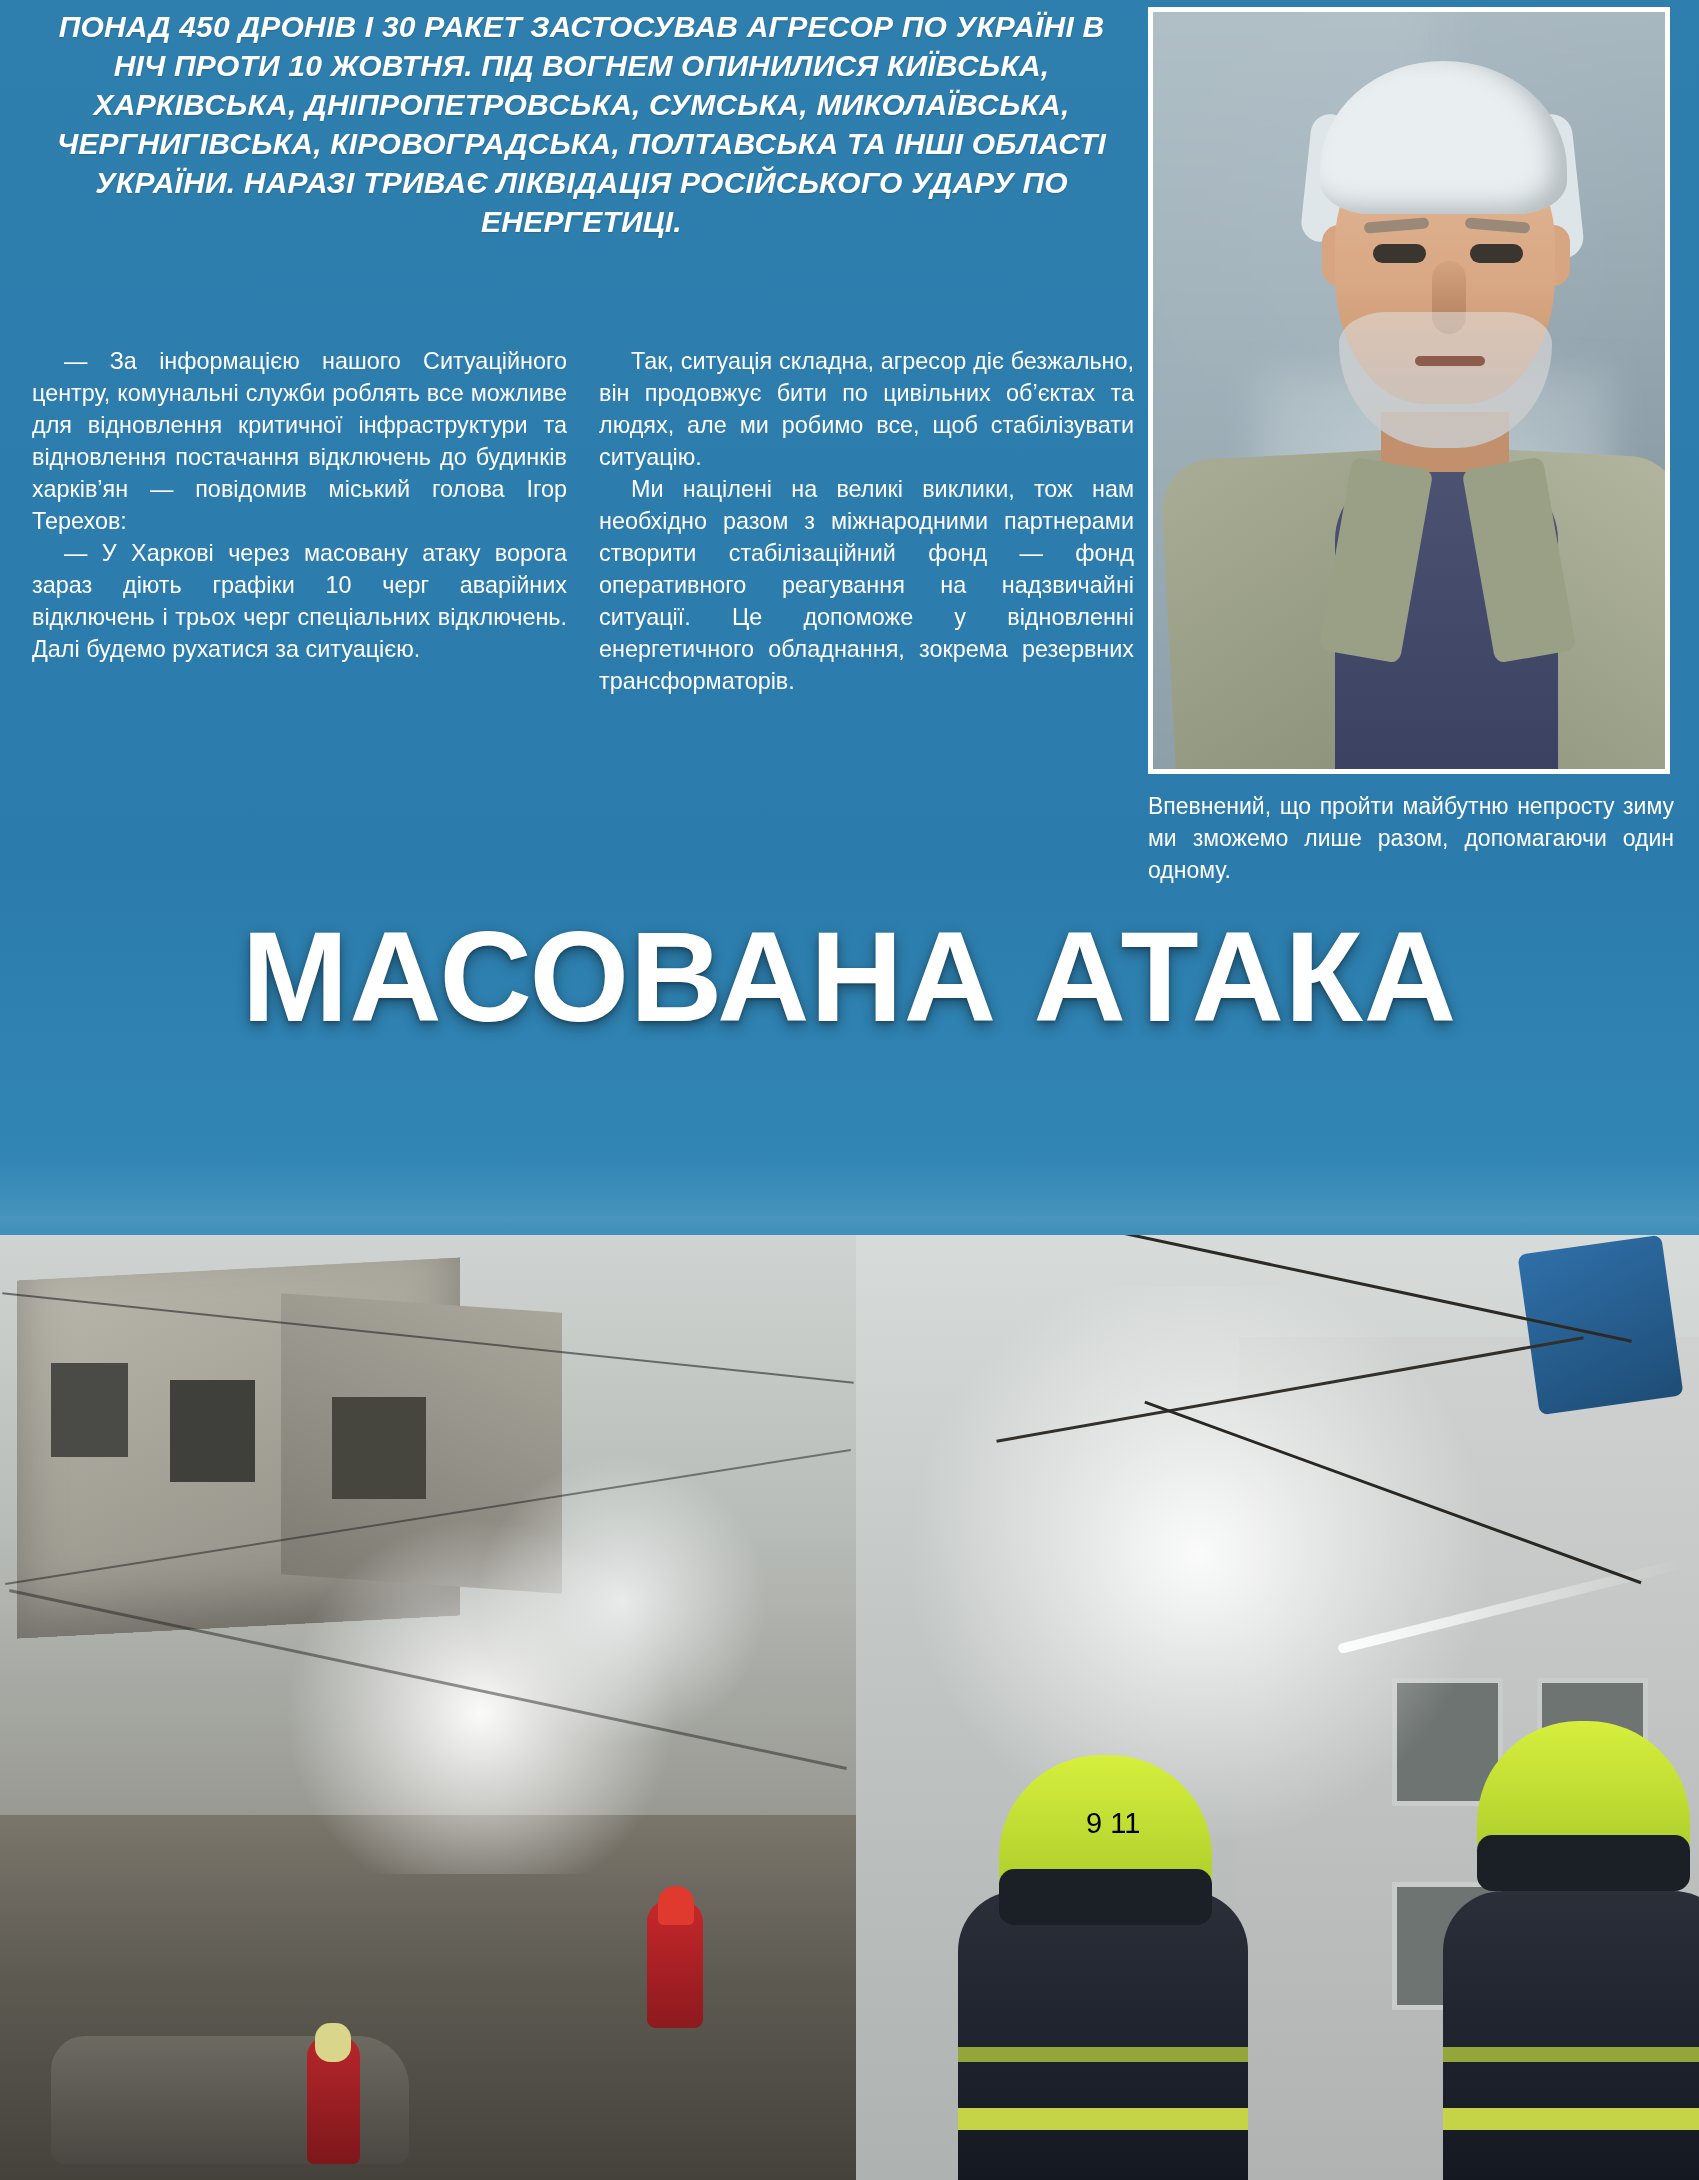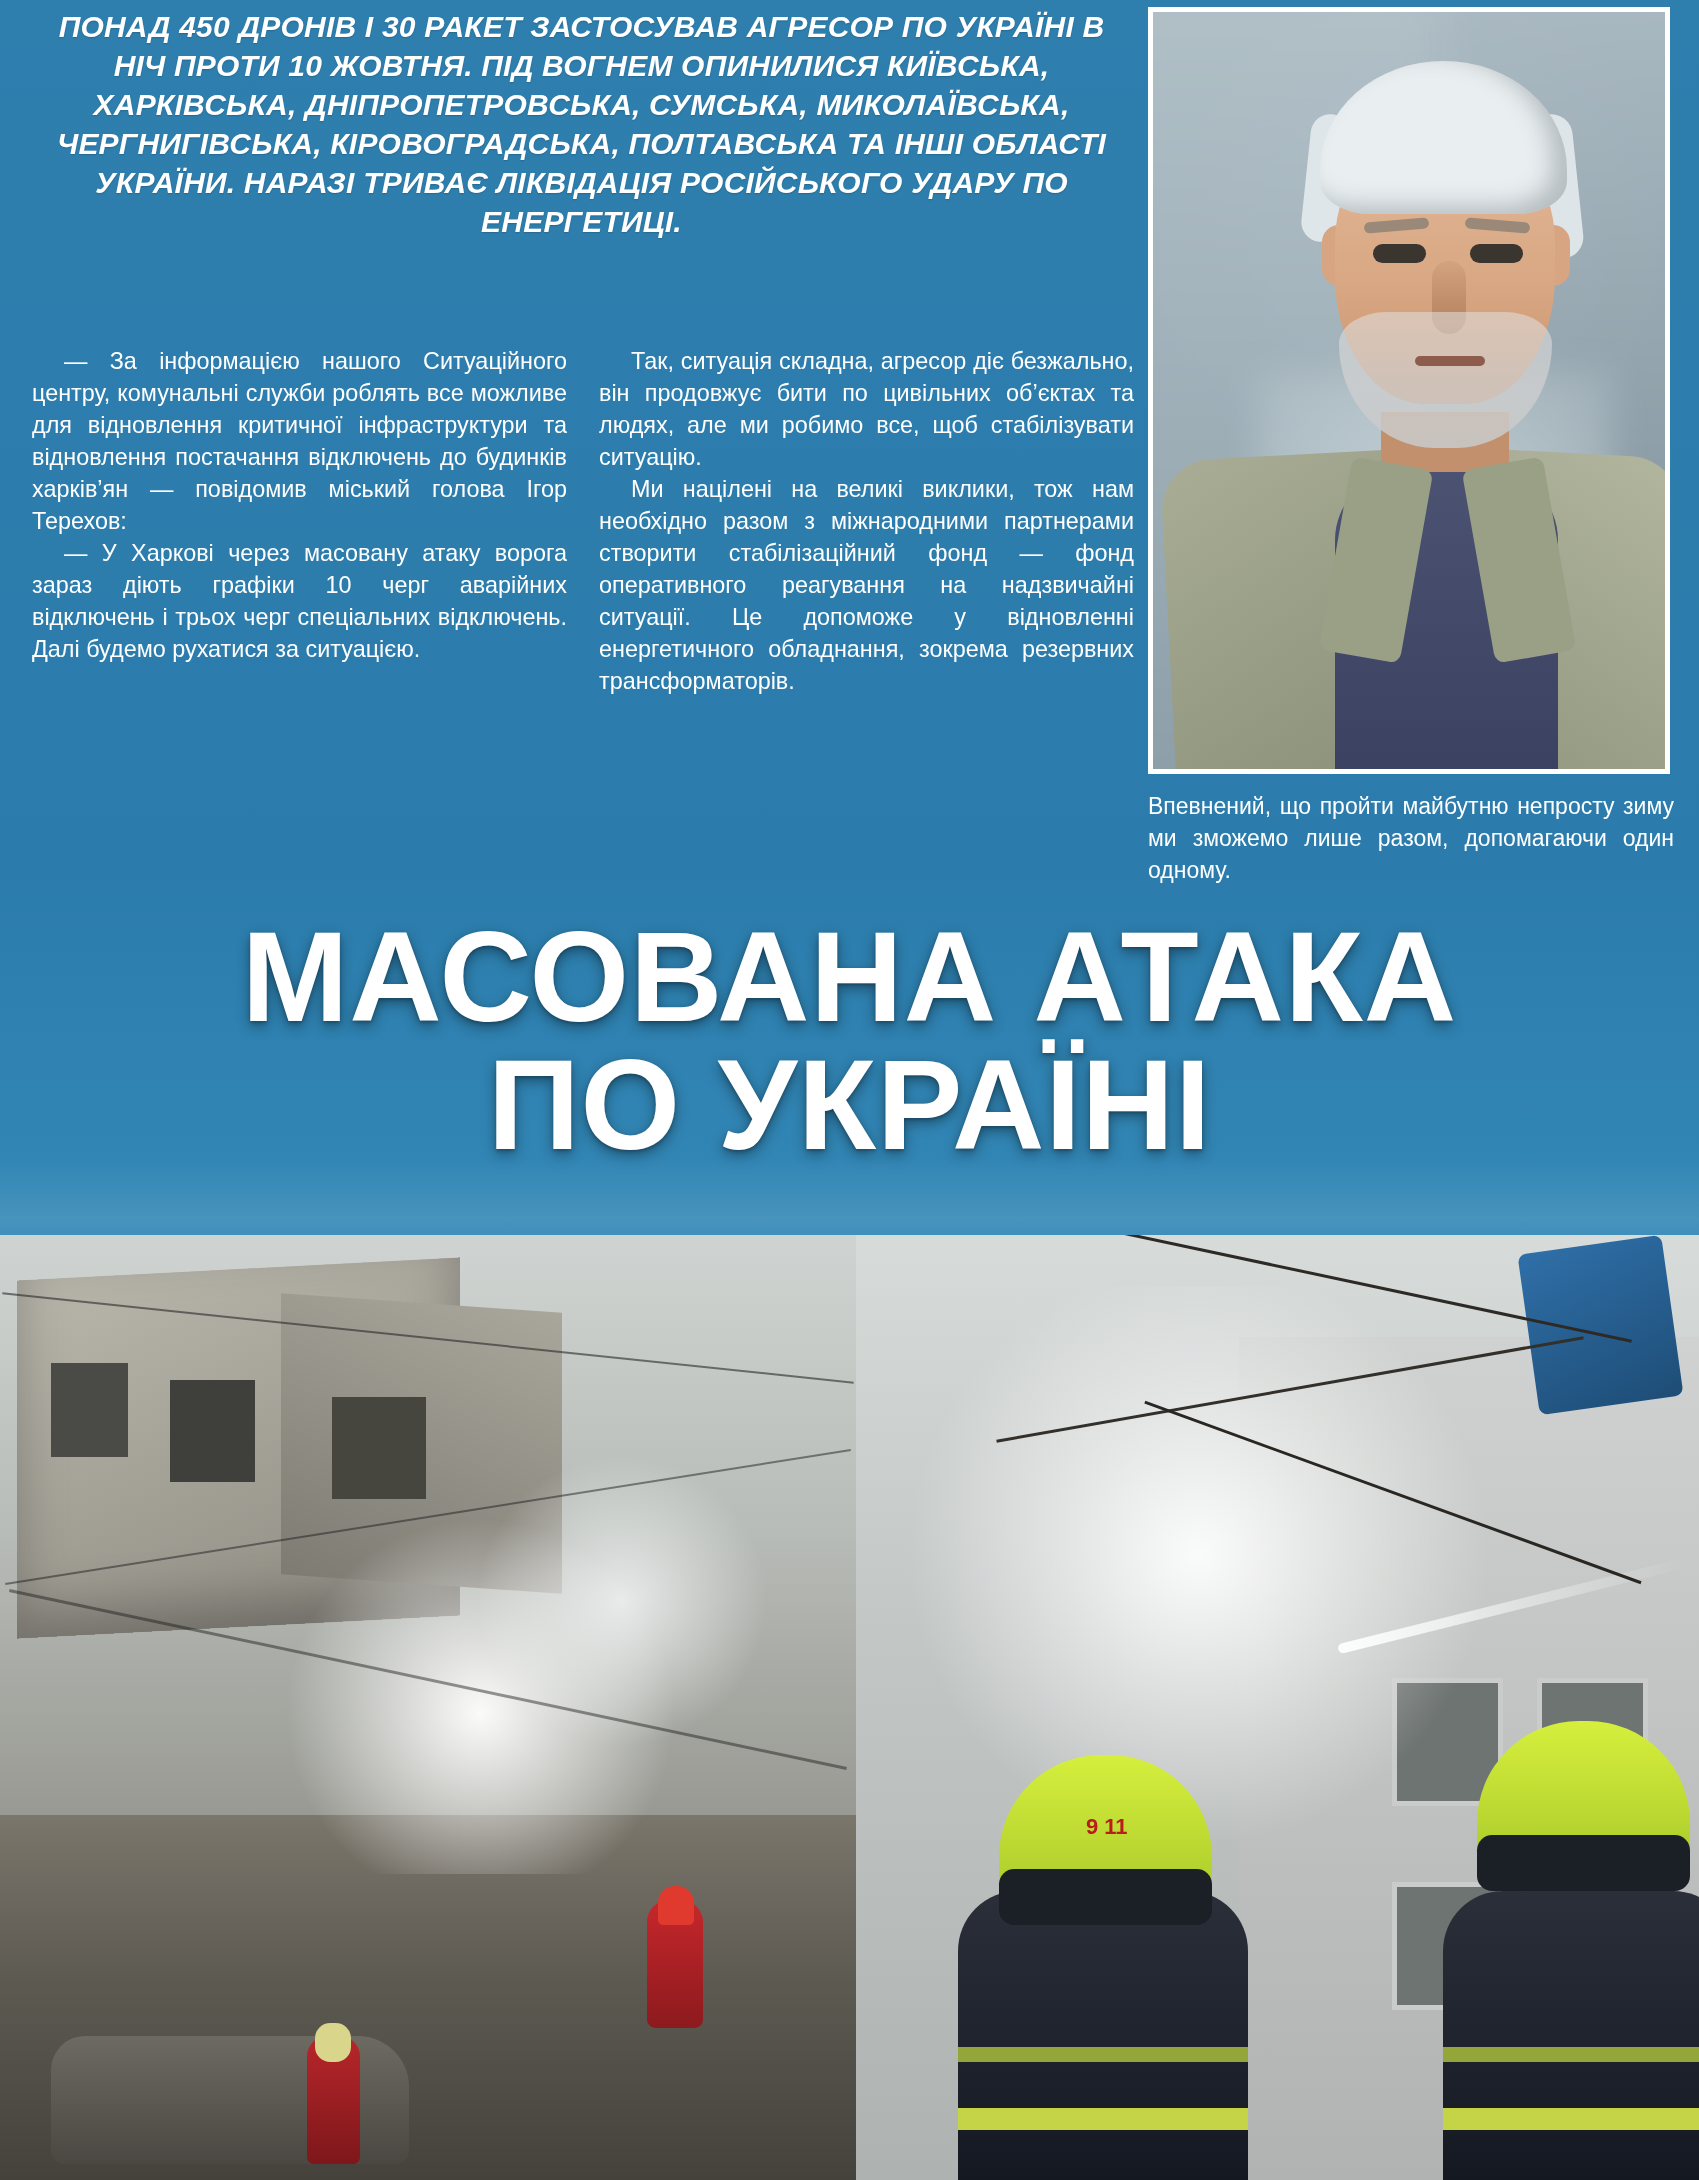--- a/index.html
+++ b/index.html
@@ -218,21 +218,21 @@
   .pr-branch2{position:absolute; left:136px; top:153px; width:596px; height:2.6px; background:#332f2a; transform: rotate(-10deg); }
   .pr-branch3{position:absolute; left:273px; top:256px; width:528px; height:2.6px; background:#2a2723; transform: rotate(20deg); }
   .ff { position:absolute; bottom:0; }
   .ff-body { position:absolute; bottom:0; width:290px; height:290px;
              background: linear-gradient(180deg,#2a2f3a,#141821); border-radius:60px 60px 0 0; }
   .ff-strip{ position:absolute; bottom:51px; width:290px; height:22px; background:#d8e84a; opacity:.9; }
   .ff-strip2{position:absolute; bottom:119px; width:290px; height:15.3px; background:#bcd13f; opacity:.75; }
   .ff-helm { position:absolute; width:213px; height:153px;
              background: linear-gradient(180deg,#d6ef3d,#a9c92a); border-radius:102px 102px 34px 34px; }
   .ff-visor{ position:absolute; width:213px; height:56px; background:#1b1f26; border-radius:15.3px; }
-  .ff-num  { position:absolute; color:#b91c1c; font-size:22px; font-weight:bold; }
+  .ff-num  { position:absolute; color:#000000; font-size:29px; font-weight:normal; }
   .pr-water{ position:absolute; left:477px; top:366px; width:358px; height:10.2px;
              background: linear-gradient(90deg, rgba(255,255,255,.95), rgba(255,255,255,0)); transform: rotate(-14deg); border-radius:5.1px; }
 
   
   .glow {
     position:absolute; left:0; top:1158px; width:1699px; height:102px;
     background: linear-gradient(180deg, rgba(255,255,255,0) 0%, rgba(255,255,255,.10) 60%, rgba(255,255,255,0) 100%);
     pointer-events:none;
   }
 </style>
@@ -283,21 +283,20 @@
       </div>
     </div>
 
     <div class="portrait-caption">Впевнений, що пройти майбутню непросту зиму ми зможемо лише разом, допомагаючи один одному.</div>
   </div>
 
   <div class="glow"></div>
 
   <div class="headline">
     <span class="l1">МАСОВАНА АТАКА</span>
-    <span class="l2">ПО УКРАЇНІ</span>
   </div>
 
   <div class="photos">
 
     <div class="photo photo-left">
       <div class="pl-sky"></div>
       <div class="pl-bldg"></div>
       <div class="pl-bldg2"></div>
       <div class="pl-hole1"></div>
       <div class="pl-hole2"></div>

